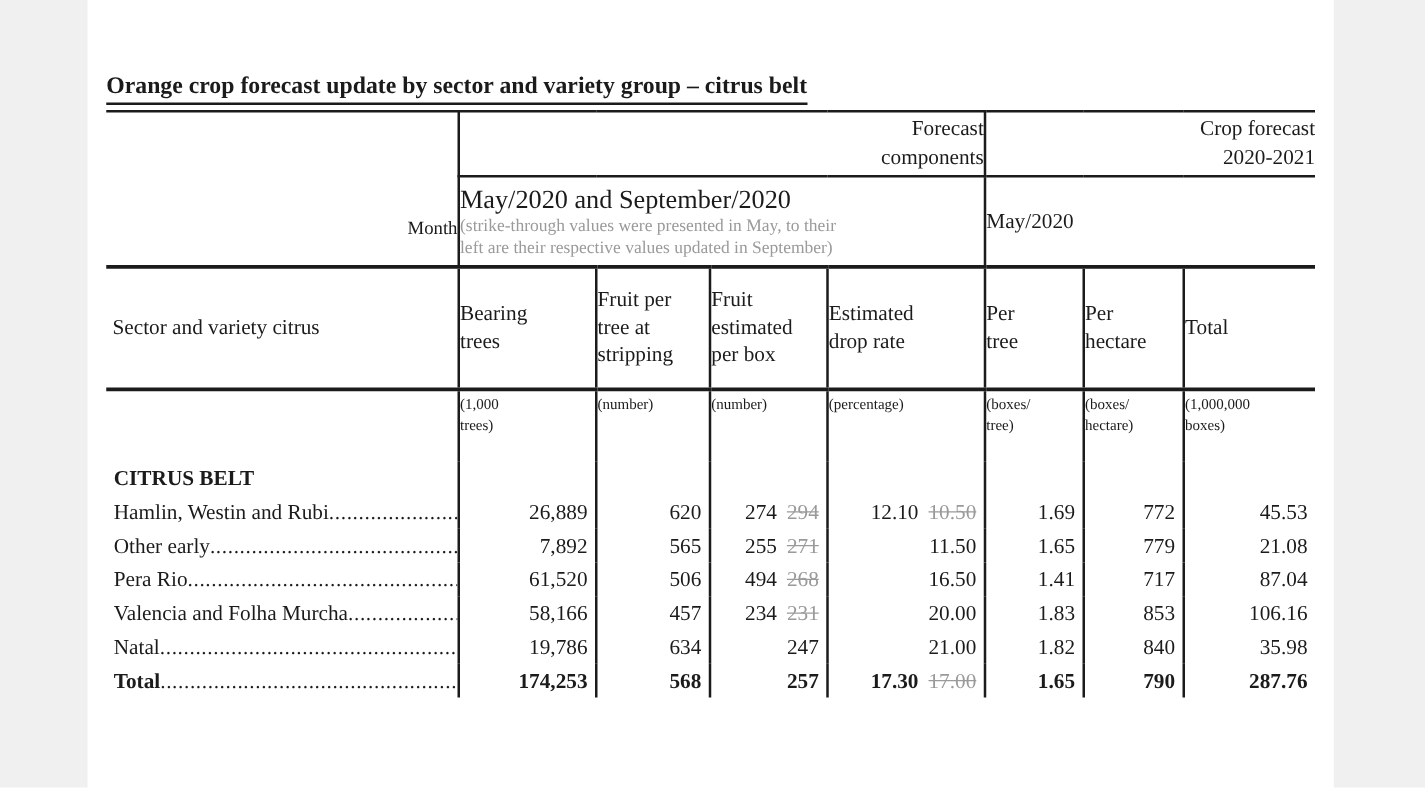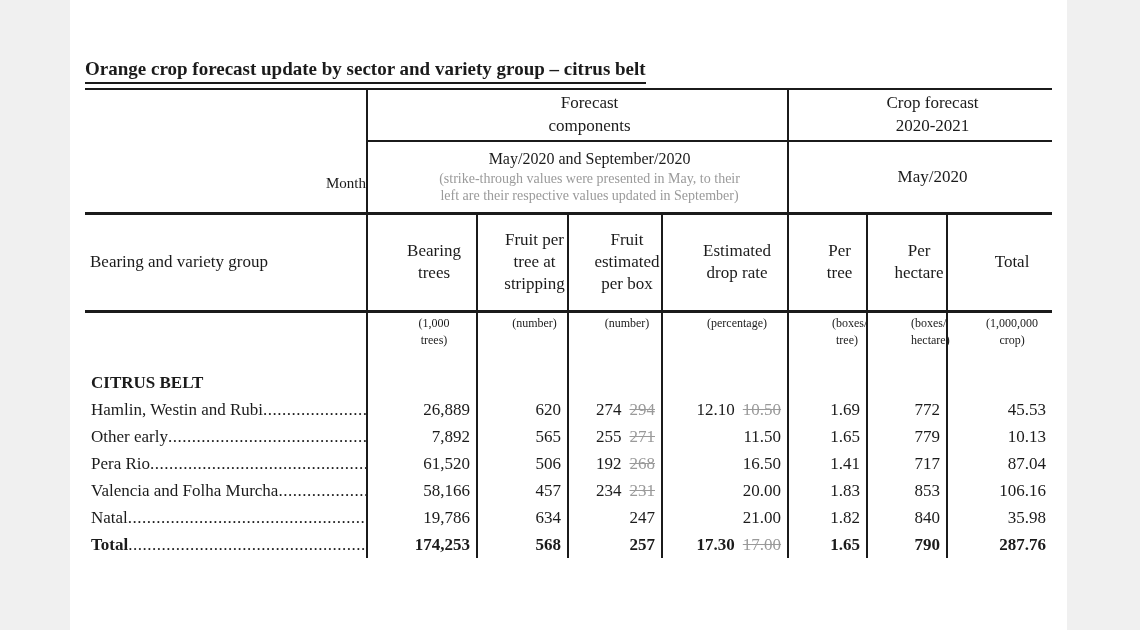--- a/index.html
+++ b/index.html
@@ -35,38 +35,38 @@
     border-collapse:collapse;
     table-layout:fixed;
     width:967px;
     margin-top:4px;
   }
   td{padding:0;vertical-align:middle;font-size:17px;color:var(--ink);}
   .bt2{border-top:2px solid var(--ink);text-align:right;}
   .bt3{border-top:3px solid var(--ink);}
   .bb2{border-bottom:2px solid var(--ink);}
   .br2{border-right:2px solid var(--ink);}
-  .center{text-align:center;padding-left:24px;}
+  .center{}
   .pre{white-space:pre-line;}
 
   .hrowA{height:52px;}
   .hrowB{height:72px;}
   .hrowC{height:98px;}
   .units-row{height:58px;}
   .data-row{height:27px;}
 
   .month-cell{vertical-align:bottom;padding:0 0 20px 5px;font-size:15px;}
   .group-head{line-height:1.35;}
-  .period-main{display:block;font-size:16px;line-height:1.3;padding-top:3px;}
+  .period-main{display:block;font-size:21px;line-height:1.3;padding-top:3px;}
   .period-note{display:block;font-size:14px;line-height:1.25;color:var(--muted);white-space:pre-line;padding-bottom:3px;}
   .crop-period{font-size:17px;}
   .sector-cell{text-align:left;padding-left:5px;font-size:17px;}
   .colhead{line-height:1.3;font-size:17px;}
   .units-row td{vertical-align:top;padding-top:2px;font-size:12px;line-height:1.45;}
-  .units-row td.u-right{text-align:center;padding-right:4px;padding-left:43px;}
+  .units-row td.u-right{text-align:left;padding-right:4px;}
 
   .label-cell{padding-left:6px;}
   .cellflex{display:flex;align-items:baseline;overflow:hidden;white-space:nowrap;justify-content:center;}
   .lbl{flex:0 0 auto;font-size:17px;}
   .leader{flex:1 1 0;overflow:hidden;font-size:17px;letter-spacing:0.5px;}
   .num-cell{text-align:right;padding-right:6px;font-size:17px;white-space:nowrap;}
   .val{color:var(--ink);}
   .old{color:var(--muted);text-decoration:line-through;margin-left:8px;}
   .bold .lbl,.bold .val{font-weight:bold;}
 </style>
@@ -101,21 +101,21 @@
         </tr>
         <tr class="hrowB">
           <td colspan="4" class="br2 center">
             <span class="period-main">May/2020 and September/2020</span>
             <span class="period-note">(strike-through values were presented in May, to their
 left are their respective values updated in September)</span>
           </td>
           <td colspan="3" class="center crop-period">May/2020</td>
         </tr>
         <tr class="hrowC">
-          <td class="bt3 br2 sector-cell">Bearing and variety group</td>
+          <td class="bt3 br2 sector-cell">Sector and variety citrus</td>
           <td class="bt3 br2 center colhead pre">Bearing
 trees</td>
           <td class="bt3 br2 center colhead pre">Fruit per
 tree at
 stripping</td>
           <td class="bt3 br2 center colhead pre">Fruit
 estimated
 per box</td>
           <td class="bt3 br2 center colhead pre">Estimated
 drop rate</td>
@@ -130,21 +130,21 @@
           <td class="bt3 br2 center pre">(1,000
 trees)</td>
           <td class="bt3 br2 center pre">(number)</td>
           <td class="bt3 br2 center pre">(number)</td>
           <td class="bt3 br2 center pre">(percentage)</td>
           <td class="bt3 br2 u-right pre">(boxes/
 tree)</td>
           <td class="bt3 br2 u-right pre">(boxes/
 hectare)</td>
           <td class="bt3 center pre">(1,000,000
-crop)</td>
+boxes)</td>
         </tr>
       </tbody>
       <tbody>
           <tr class="data-row bold">
             <td class="label-cell br2">
               <div class="cellflex">
                 <span class="lbl">CITRUS BELT</span>
                 <span class="leader"></span>
               </div>
             </td>
@@ -177,32 +177,32 @@
                 <span class="lbl">Other early</span>
                 <span class="leader">................................................................................................................................................................</span>
               </div>
             </td>
             <td class="num-cell br2"><span class="val">7,892</span></td>
             <td class="num-cell br2"><span class="val">565</span></td>
             <td class="num-cell br2"><span class="val">255</span><span class="old">271</span></td>
             <td class="num-cell br2"><span class="val">11.50</span></td>
             <td class="num-cell br2"><span class="val">1.65</span></td>
             <td class="num-cell br2"><span class="val">779</span></td>
-            <td class="num-cell"><span class="val">10.13</span></td>
+            <td class="num-cell"><span class="val">21.08</span></td>
           </tr>
           <tr class="data-row">
             <td class="label-cell br2">
               <div class="cellflex">
                 <span class="lbl">Pera Rio</span>
                 <span class="leader">................................................................................................................................................................</span>
               </div>
             </td>
             <td class="num-cell br2"><span class="val">61,520</span></td>
             <td class="num-cell br2"><span class="val">506</span></td>
-            <td class="num-cell br2"><span class="val">192</span><span class="old">268</span></td>
+            <td class="num-cell br2"><span class="val">494</span><span class="old">268</span></td>
             <td class="num-cell br2"><span class="val">16.50</span></td>
             <td class="num-cell br2"><span class="val">1.41</span></td>
             <td class="num-cell br2"><span class="val">717</span></td>
             <td class="num-cell"><span class="val">87.04</span></td>
           </tr>
           <tr class="data-row">
             <td class="label-cell br2">
               <div class="cellflex">
                 <span class="lbl">Valencia and Folha Murcha</span>
                 <span class="leader">................................................................................................................................................................</span>

